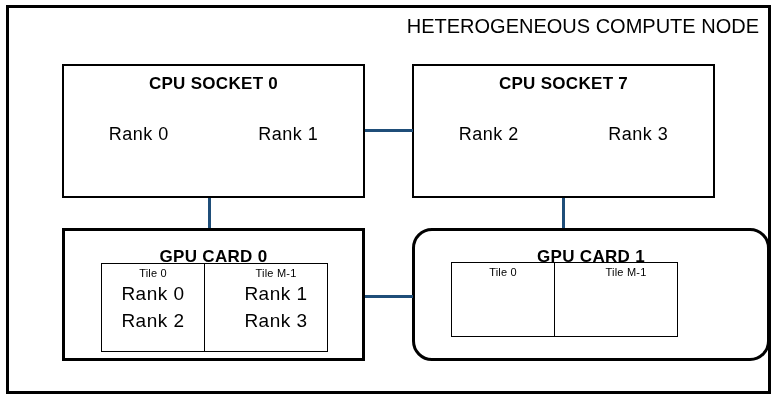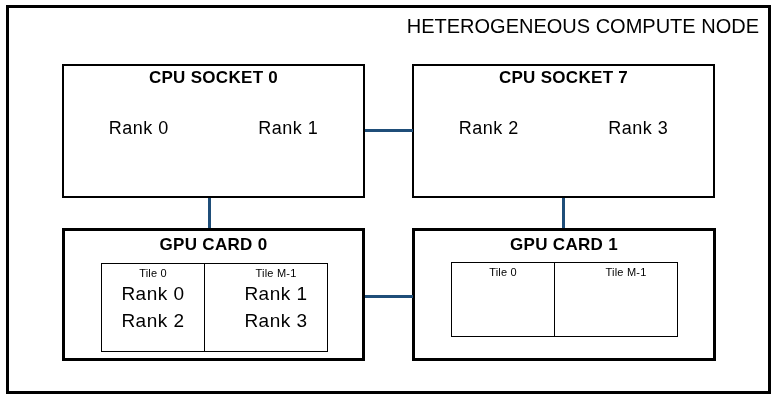--- a/index.html
+++ b/index.html
@@ -49,29 +49,29 @@
   }
   #cpu-socket-0 { left: 62px; }
   #cpu-socket-1 { left: 412px; }
   .gpu-box {
     border: 3px solid var(--border, #000000);
     width: 303px;
     height: 133px;
     top: 228px;
   }
   #gpu-card-0 { left: 62px; }
-  #gpu-card-1 { left: 412px; width: 304px; }
+  #gpu-card-1 { left: 412px; width: 358px; border-radius: 20px; }
   .box-header {
-    padding-top: 2px;
+    padding-top: 8px;
     text-align: center;
     font-size: 17px;
     font-weight: bold;
     letter-spacing: 0.3px;
   }
-  .gpu-box .box-header { padding-top: 4px; }
+  .gpu-box .box-header { padding-top: 16px; }
   .rank-row {
     display: flex;
     margin-top: 30px;
   }
   .rank-label {
     flex: 1 1 50%;
     text-align: center;
     font-size: 18px;
     letter-spacing: 0.5px;
   }

